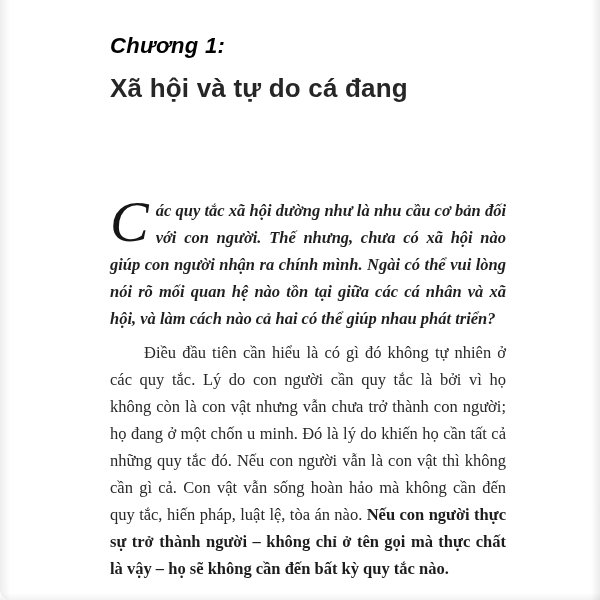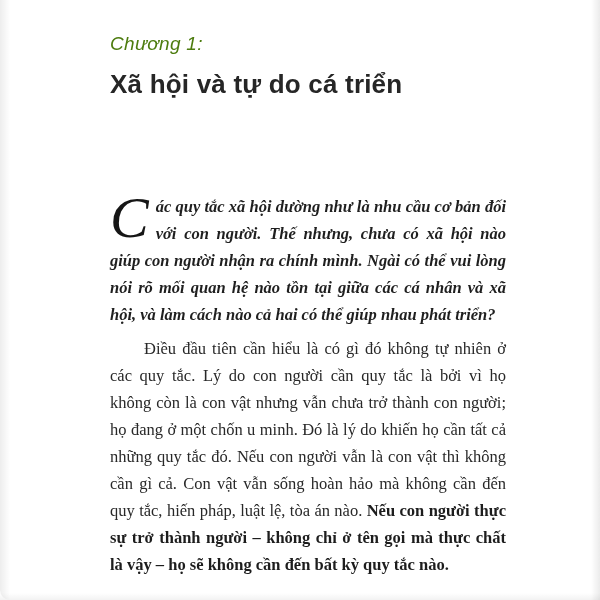--- a/index.html
+++ b/index.html
@@ -32,23 +32,24 @@
   }
   .content {
     position: absolute;
     left: 110px;
     top: 33px;
     width: 396px;
   }
   .chapter-label {
     font-family: "Liberation Sans", sans-serif;
     font-style: italic;
-    font-size: 19px;
-    color: #4d7c0f;
+    font-size: 22px;
+    color: #000000;
     letter-spacing: 0.3px;
+    font-weight: bold;
   }
   .chapter-title {
     margin: 14px 0 0 0;
     font-family: "Liberation Sans", sans-serif;
     font-weight: 700;
     font-size: 26px;
     letter-spacing: 0.2px;
     color: #262626;
   }
   .page-body {
@@ -93,21 +94,21 @@
 <body>
 
 <div class="page">
   <div class="edge-left"></div>
   <div class="edge-right"></div>
   <div class="edge-bottom"></div>
 
   <div class="content">
     <header>
       <div class="chapter-label">Chương 1:</div>
-      <h1 class="chapter-title">Xã hội và tự do cá triển</h1>
+      <h1 class="chapter-title">Xã hội và tự do cá đang</h1>
     </header>
 
     <main class="page-body">
       <p class="intro"><span class="dropcap">C</span><span>ác quy tắc xã hội dường như là nhu cầu cơ bản đối với con người. Thế nhưng, chưa có xã hội nào giúp con người nhận ra chính mình. Ngài có thể vui lòng nói rõ mối quan hệ nào tồn tại giữa các cá nhân và xã hội, và làm cách nào cả hai có thể giúp nhau phát triển?</span></p>
 
 
       <p class="body-para indent"><span>Điều đầu tiên cần hiểu là có gì đó không tự nhiên ở các quy tắc. Lý do con người cần quy tắc là bởi vì họ không còn là con vật nhưng vẫn chưa trở thành con người; họ đang ở một chốn u minh. Đó là lý do khiến họ cần tất cả những quy tắc đó. Nếu con người vẫn là con vật thì không cần gì cả. Con vật vẫn sống hoàn hảo mà không cần đến quy tắc, hiến pháp, luật lệ, tòa án nào. </span><strong>Nếu con người thực sự trở thành người – không chỉ ở tên gọi mà thực chất là vậy – họ sẽ không cần đến bất kỳ quy tắc nào.</strong></p>
     </main>
   </div>
 </div>

